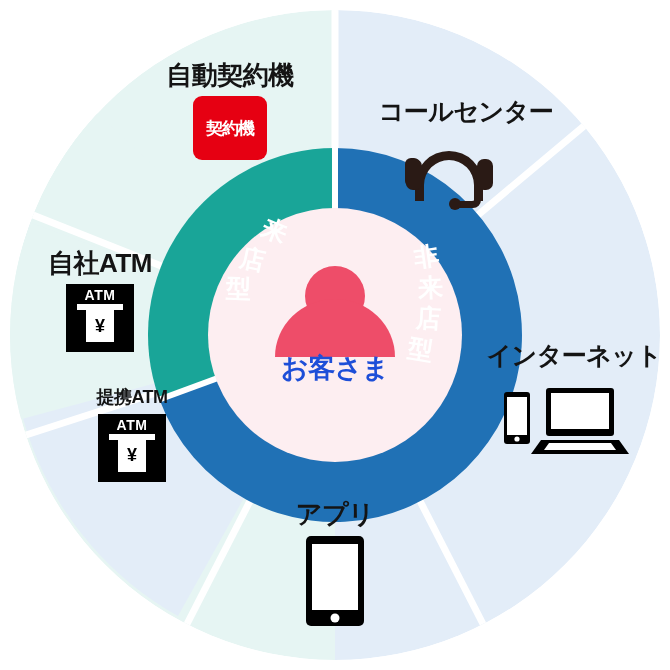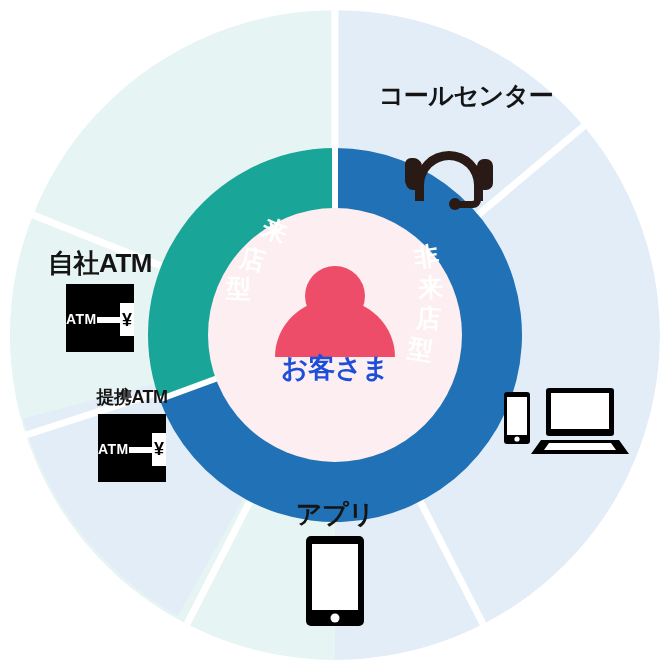--- a/index.html
+++ b/index.html
@@ -42,21 +42,21 @@
   }
   .node-icon {
     margin-top: 7px;
     display: block;
   }
 
   
   #node-keiyakuki { left: 132px; top: 62px;  width: 196px; }
   #node-keiyakuki .node-label { font-size: 26px; }
 
-  #node-callcenter { left: 370px; top: 82px; width: 192px; }
+  #node-callcenter { left: 370px; top: 98px; width: 192px; }
   #node-callcenter .node-label { font-size: 25px; }
 
   #node-jisha-atm { left: 26px; top: 250px; width: 148px; }
   #node-jisha-atm .node-label { font-size: 26px; }
 
   #node-teikei-atm { left: 58px; top: 388px; width: 148px; }
   #node-teikei-atm .node-label { font-size: 18px; }
 
   #node-internet { left: 478px; top: 342px; width: 192px; }
   #node-internet .node-label { font-size: 25px; }
@@ -81,21 +81,21 @@
     letter-spacing: -1px;
     line-height: 1;
   }
 
   
   .atm-tile {
     width: 68px;
     height: 68px;
     background: #000000;
     display: flex;
-    flex-direction: row;
+    flex-direction: column;
     align-items: center;
     justify-content: flex-start;
     padding-top: 4px;
     box-sizing: border-box;
   }
   .atm-tile-text {
     color: #ffffff;
     font-size: 14px;
     font-weight: 700;
     letter-spacing: 0.5px;
@@ -240,20 +240,26 @@
 
   <div class="ring-text" style="left:408px; top:244px; width:46px; text-align:center;">
     <span class="ring-char" style="left:6px; top:0px; transform:rotate(-8deg);">非</span>
     <span class="ring-char" style="left:10px; top:31px; transform:rotate(-3deg);">来</span>
     <span class="ring-char" style="left:8px; top:62px; transform:rotate(3deg);">店</span>
     <span class="ring-char" style="left:0px; top:93px; transform:rotate(9deg);">型</span>
   </div>
 
   <div class="center-person-label">お客さま</div>
 
+  <div class="node" id="node-keiyakuki">
+    <div class="node-label">自動契約機</div>
+    <div class="node-icon keiyaku-tile">
+      <span class="keiyaku-tile-text">契約機</span>
+    </div>
+  </div>
 
   <div class="node" id="node-callcenter">
     <div class="node-label">コールセンター</div>
   </div>
 
   <div class="node" id="node-jisha-atm">
     <div class="node-label">自社ATM</div>
     <div class="node-icon atm-tile">
       <span class="atm-tile-text">ATM</span>
       <span class="atm-slot"></span>
@@ -263,18 +269,21 @@
 
   <div class="node" id="node-teikei-atm">
     <div class="node-label">提携ATM</div>
     <div class="node-icon atm-tile">
       <span class="atm-tile-text">ATM</span>
       <span class="atm-slot"></span>
       <span class="atm-bill">¥</span>
     </div>
   </div>
 
+  <div class="node" id="node-internet">
+    <div class="node-label">インターネット</div>
+  </div>
 
   <div class="node" id="node-app">
     <div class="node-label">アプリ</div>
   </div>
 
 </div>
 
 </body></html>

